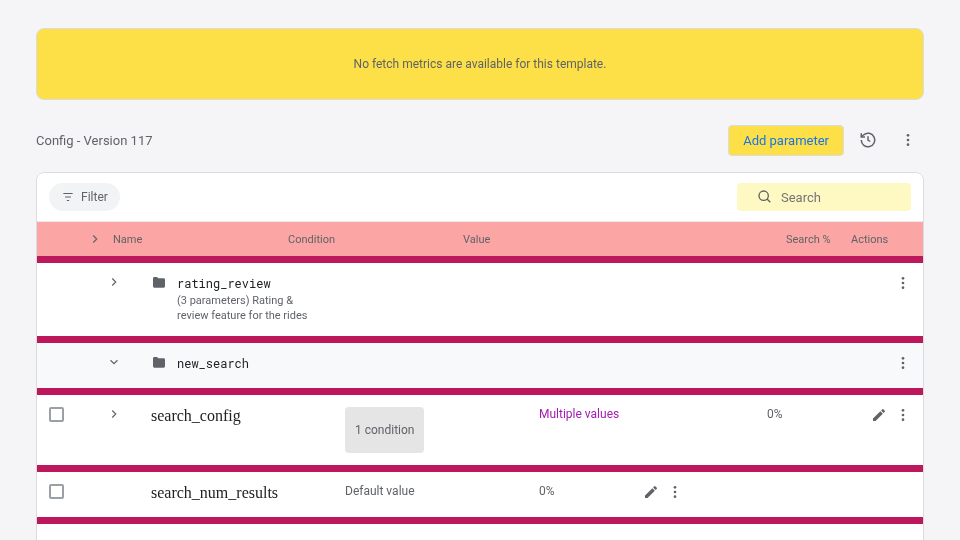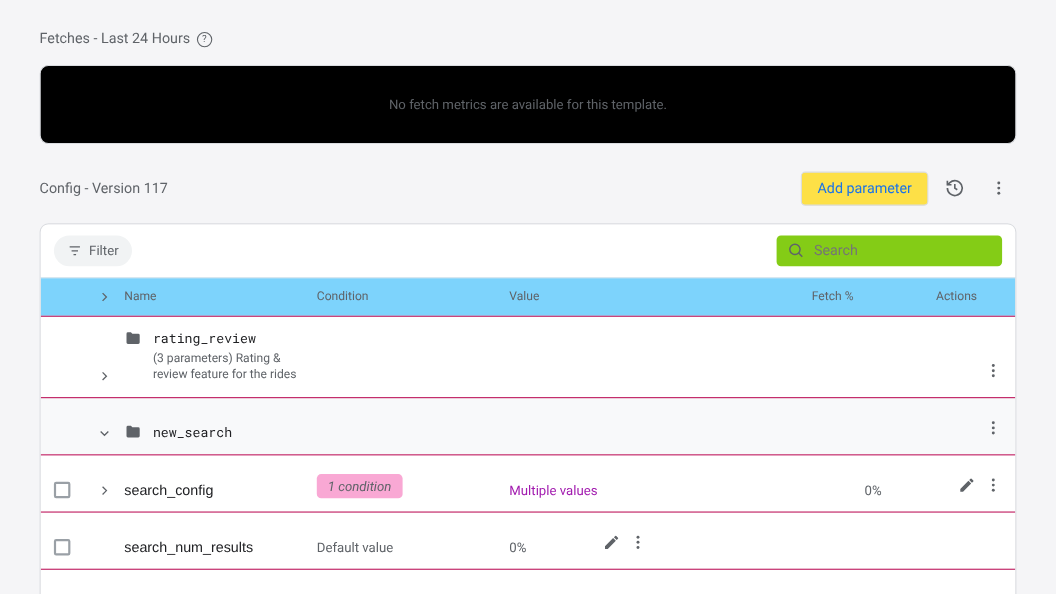--- a/index.html
+++ b/index.html
@@ -2,72 +2,68 @@
 <html><head>
 <meta charset="utf-8">
 <style>
 * { box-sizing: border-box; margin: 0; padding: 0; }
 body { font-family: 'Roboto', 'Helvetica Neue', Arial, sans-serif; background: #f5f5f7; font-size: 13px; color: #202124; width: 960px; height: 540px; overflow: hidden; }
 .container { padding: 28px 36px 0 36px; }
 
 .fetches-header { display: flex; align-items: center; font-size: 13px; color: #5f6368; margin-bottom: 16px; }
 .fetches-header .help-icon { margin-left: 6px; width: 14px; height: 14px; border: 1px solid #5f6368; border-radius: 50%; display: inline-flex; align-items: center; justify-content: center; font-size: 9px; color: #5f6368; cursor: pointer; }
 
-.fetch-card { background: #000000; border: 1px solid #dadce0; border-radius: 8px; padding: 28px; text-align: center; color: #5f6368; font-size: 12px; margin-bottom: 24px; }
+.fetch-card { background: #fde047; border: 1px solid #dadce0; border-radius: 8px; padding: 28px; text-align: center; color: #5f6368; font-size: 12px; margin-bottom: 24px; }
 
 .config-header { display: flex; align-items: center; margin-bottom: 16px; }
 .config-title { font-size: 13px; color: #5f6368; flex: 1; }
 .add-param-btn { border: 1px solid #dadce0; background: #fde047; color: #1a73e8; padding: 7px 14px; border-radius: 4px; font-size: 13px; cursor: pointer; font-family: inherit; }
 .icon-btn { width: 32px; height: 32px; display: inline-flex; align-items: center; justify-content: center; cursor: pointer; color: #5f6368; border-radius: 50%; margin-left: 8px; }
 
 .config-panel { background: #fff; border: 1px solid #dadce0; border-radius: 8px; overflow: hidden; }
 
 .filter-bar { display: flex; padding: 10px 12px; background: #fff; }
 .filter-chip { background: #f1f3f4; border-radius: 16px; padding: 5px 12px; display: inline-flex; align-items: center; font-size: 12px; color: #5f6368; cursor: pointer; }
 .filter-chip svg { margin-right: 6px; }
-.search-box { margin-left: auto; background: #84cc16; border-radius: 4px; display: flex; align-items: center; padding: 6px 10px; width: 205px; }
+.search-box { margin-left: auto; background: #fef9c3; border-radius: 4px; display: flex; align-items: center; padding: 6px 20px; width: 174px; }
 .search-box input { border: none; background: transparent; outline: none; font-size: 13px; color: #5f6368; width: 100%; font-family: inherit; }
 .search-box svg { margin-right: 8px; flex-shrink: 0; }
 
-.header-row { display: flex; padding: 10px 12px; font-size: 11px; color: #5f6368; background: #7dd3fc; border-top: 1px solid #e8eaed; }
+.header-row { display: flex; align-items: center; padding: 10px 12px; font-size: 11px; color: #5f6368; background: #fca5a5; border-top: 1px solid #e8eaed; }
 .col-check { width: 28px; }
 .col-expand-outer { width: 36px; display: flex; justify-content: center; }
 .col-name { flex: 0 0 175px; }
 .col-condition { flex: 0 0 175px; }
 .col-value { flex: 1; }
 .col-fetch { width: 65px; text-align: left; }
-.col-actions { width: 60px; text-align: left; margin-left: 48px; }
-
-.row { display: flex; align-items: flex-end; padding: 12px 12px; border-top: 1px solid #be185d; min-height: 52px; }
+.col-actions { width: 60px; text-align: left; }
+
+.row { display: flex; align-items: flex-start; padding: 12px 12px; border-top: 7px solid #be185d; min-height: 52px; gap: 19px; }
 .row.expanded { background: #f8f9fa; }
 .row .checkbox { width: 15px; height: 15px; border: 2px solid #9aa0a6; border-radius: 2px; cursor: pointer; }
 .row-expand { width: 36px; display: flex; justify-content: center; color: #5f6368; cursor: pointer; }
 .folder-icon { color: #5f6368; margin-right: 10px; flex-shrink: 0; }
 .row-name-cell { flex: 0 0 175px; display: flex; align-items: flex-start; }
 .group-name { font-size: 12px; color: #202124; font-family: 'Roboto Mono', monospace; }
 .group-desc { font-size: 11px; color: #5f6368; margin-top: 2px; line-height: 1.4; max-width: 150px; }
 .row-condition { flex: 0 0 175px; font-size: 12px; color: #5f6368; }
-.cond-chip { background: #f9a8d4; padding: 4px 10px; border-radius: 4px; display: inline-block; color: #5f6368; font-style: italic; }
+.cond-chip { background: #e5e5e5; padding: 16px 10px; border-radius: 4px; display: inline-block; color: #5f6368; }
 .row-value { flex: 1; font-size: 12px; color: #a21caf; }
 .row-fetch { width: 65px; font-size: 12px; color: #5f6368; }
 .row-actions { width: 60px; display: flex; align-items: center; justify-content: flex-end; gap: 8px; }
 .action-icon { color: #5f6368; cursor: pointer; }
 
-.param-name { font-family: Liberation Sans, sans-serif; font-size: 13px; color: #202124; padding-left: 26px; }
+.param-name { font-family: Liberation Serif, serif; font-size: 16px; color: #202124; padding-left: 26px; }
 .param-name.top { padding-left: 0; }
 </style>
 </head>
 <body>
 
 <div class="container">
 
-  <div class="fetches-header">
-    <span>Fetches - Last 24 Hours</span>
-    <span class="help-icon">?</span>
-  </div>
 
   <div class="fetch-card">
     <span>No fetch metrics are available for this template.</span>
   </div>
 
   <div class="config-header">
     <div class="config-title">Config - Version 117</div>
     <button class="add-param-btn">Add parameter</button>
     <div class="icon-btn">
       <svg width="18" height="18" viewBox="0 0 24 24" fill="none" stroke="currentColor" stroke-width="2">
@@ -108,21 +104,21 @@
     <div class="header-row">
       <div class="col-check"></div>
       <div class="col-expand-outer">
         <svg width="14" height="14" viewBox="0 0 24 24" fill="none" stroke="currentColor" stroke-width="2">
             <polyline points="9 6 15 12 9 18"></polyline>
           </svg>
       </div>
       <div class="col-name">Name</div>
       <div class="col-condition">Condition</div>
       <div class="col-value">Value</div>
-      <div class="col-fetch">Fetch %</div>
+      <div class="col-fetch">Search %</div>
       <div class="col-actions">Actions</div>
     </div>
 
     <div class="row">
       <div class="col-check"></div>
       <div class="row-expand">
         <svg width="14" height="14" viewBox="0 0 24 24" fill="none" stroke="currentColor" stroke-width="2">
             <polyline points="9 6 15 12 9 18"></polyline>
           </svg>
       </div>

